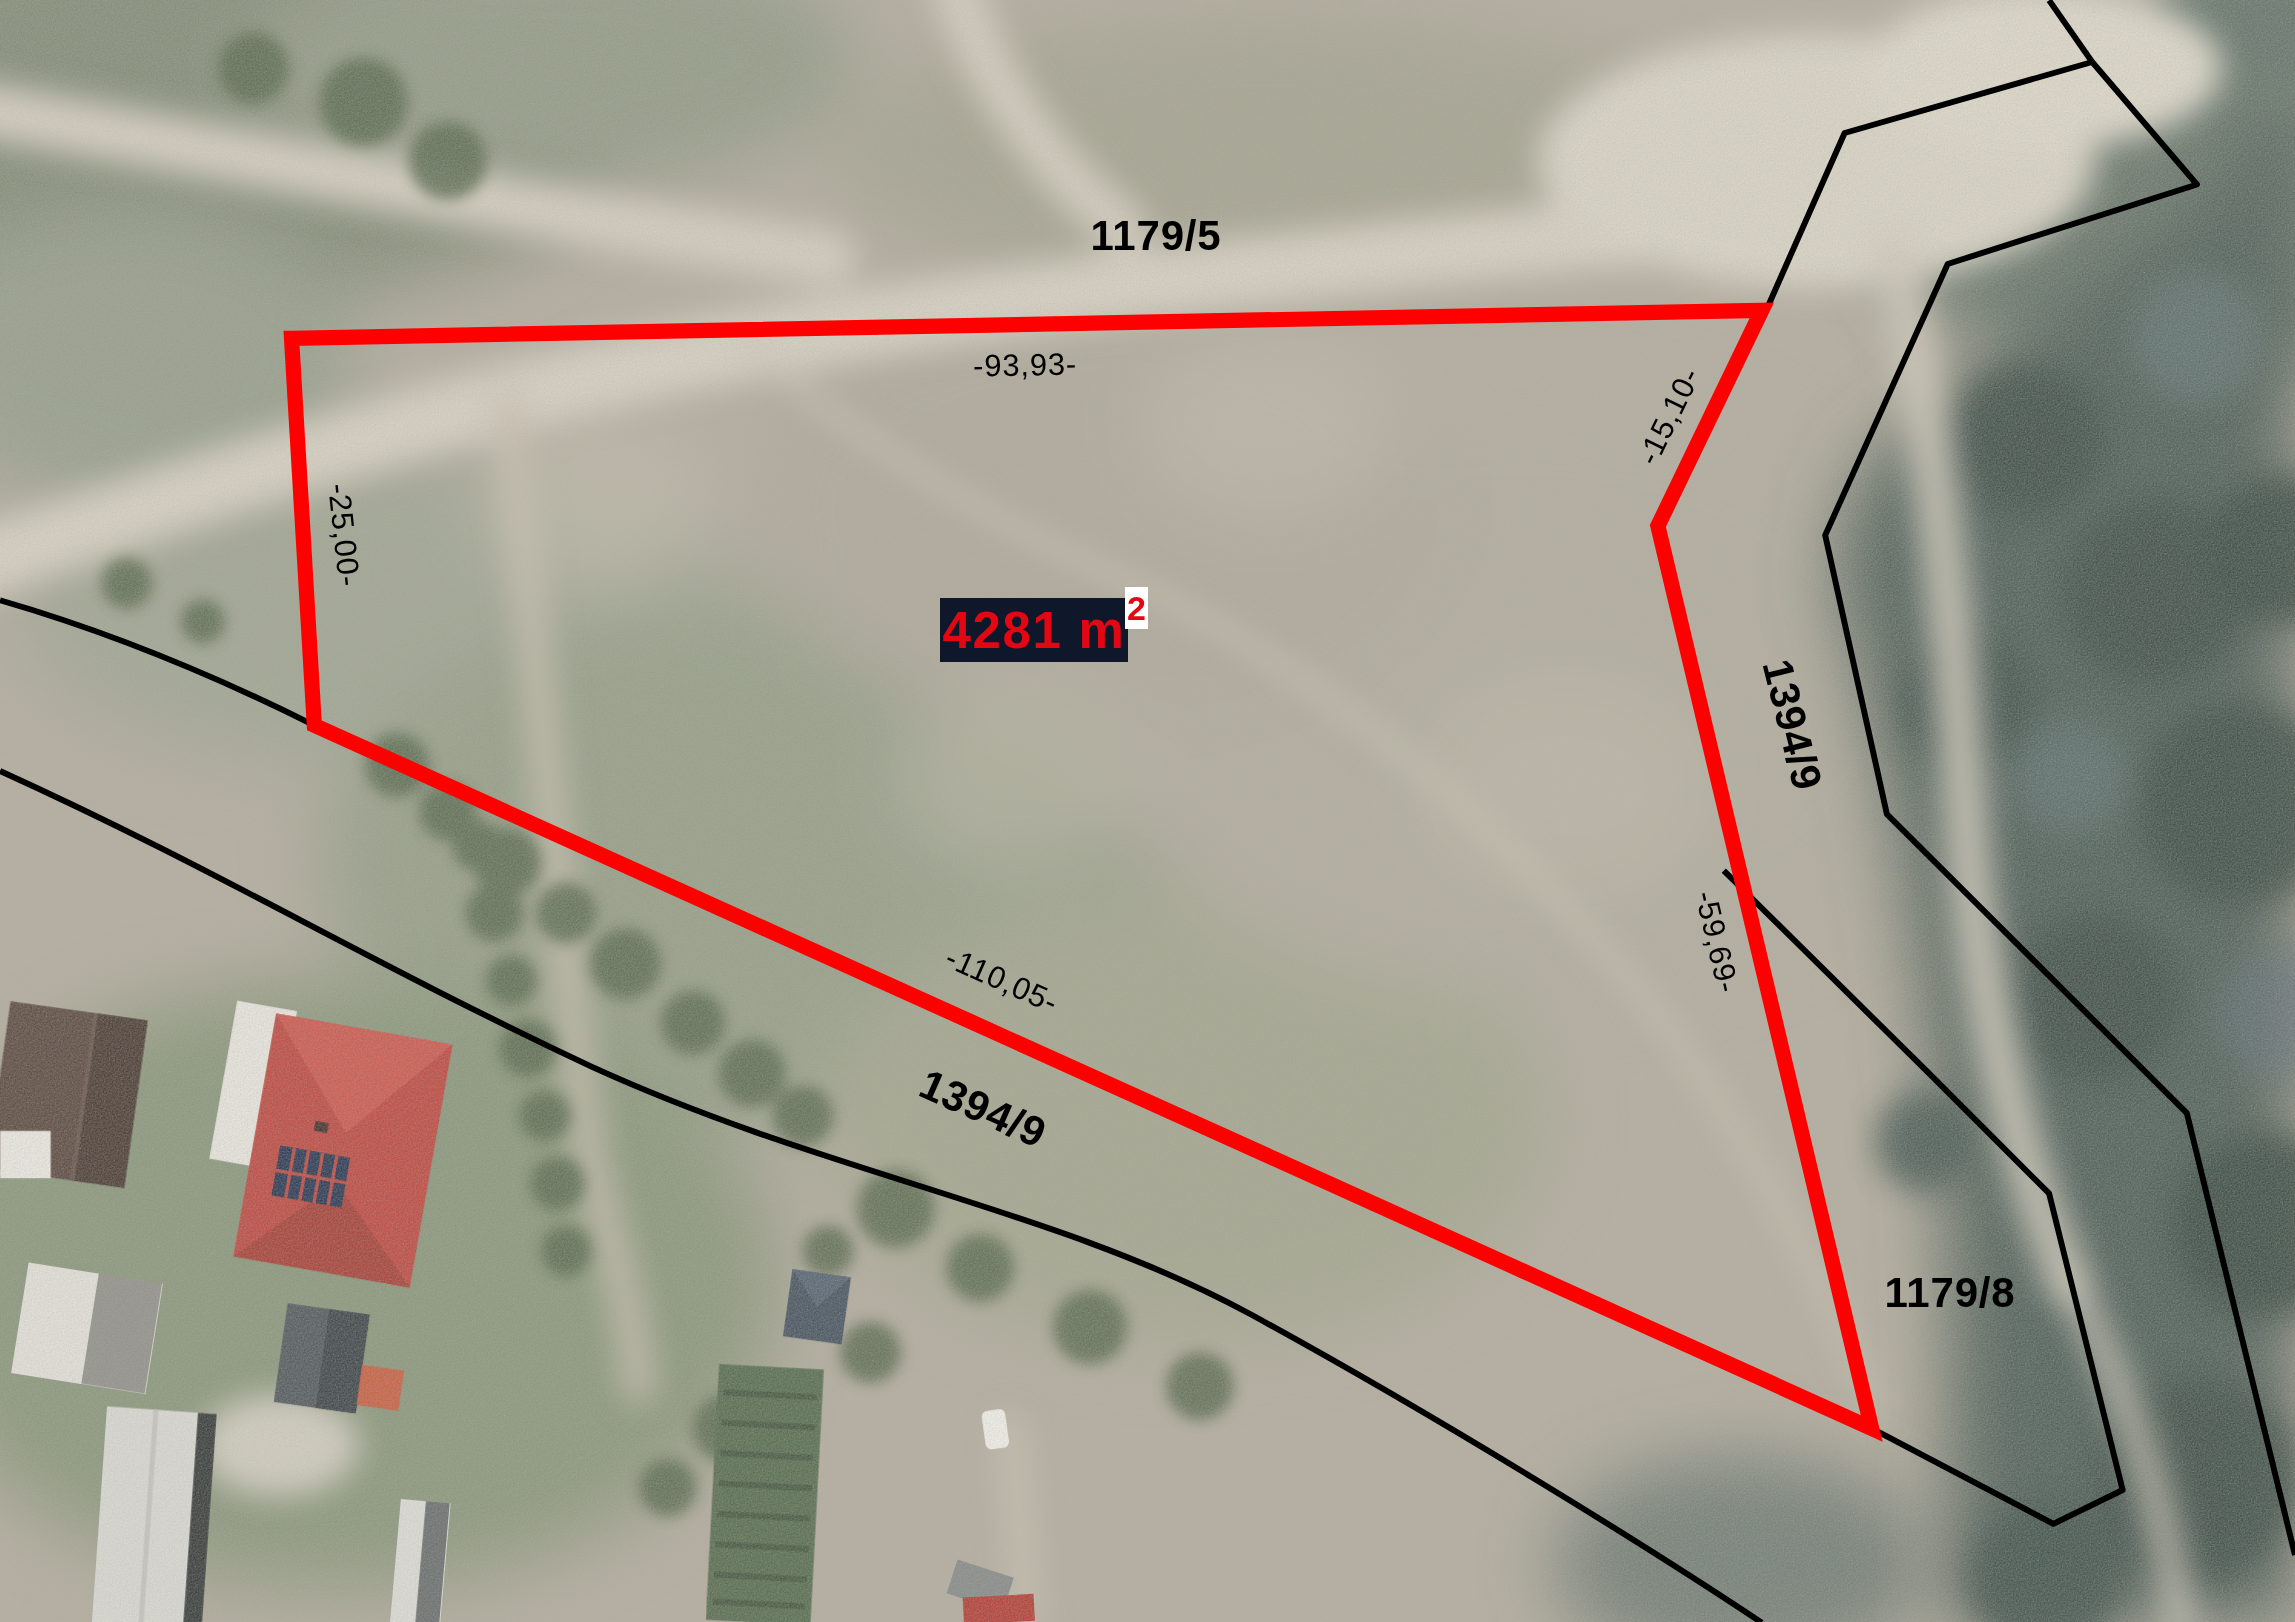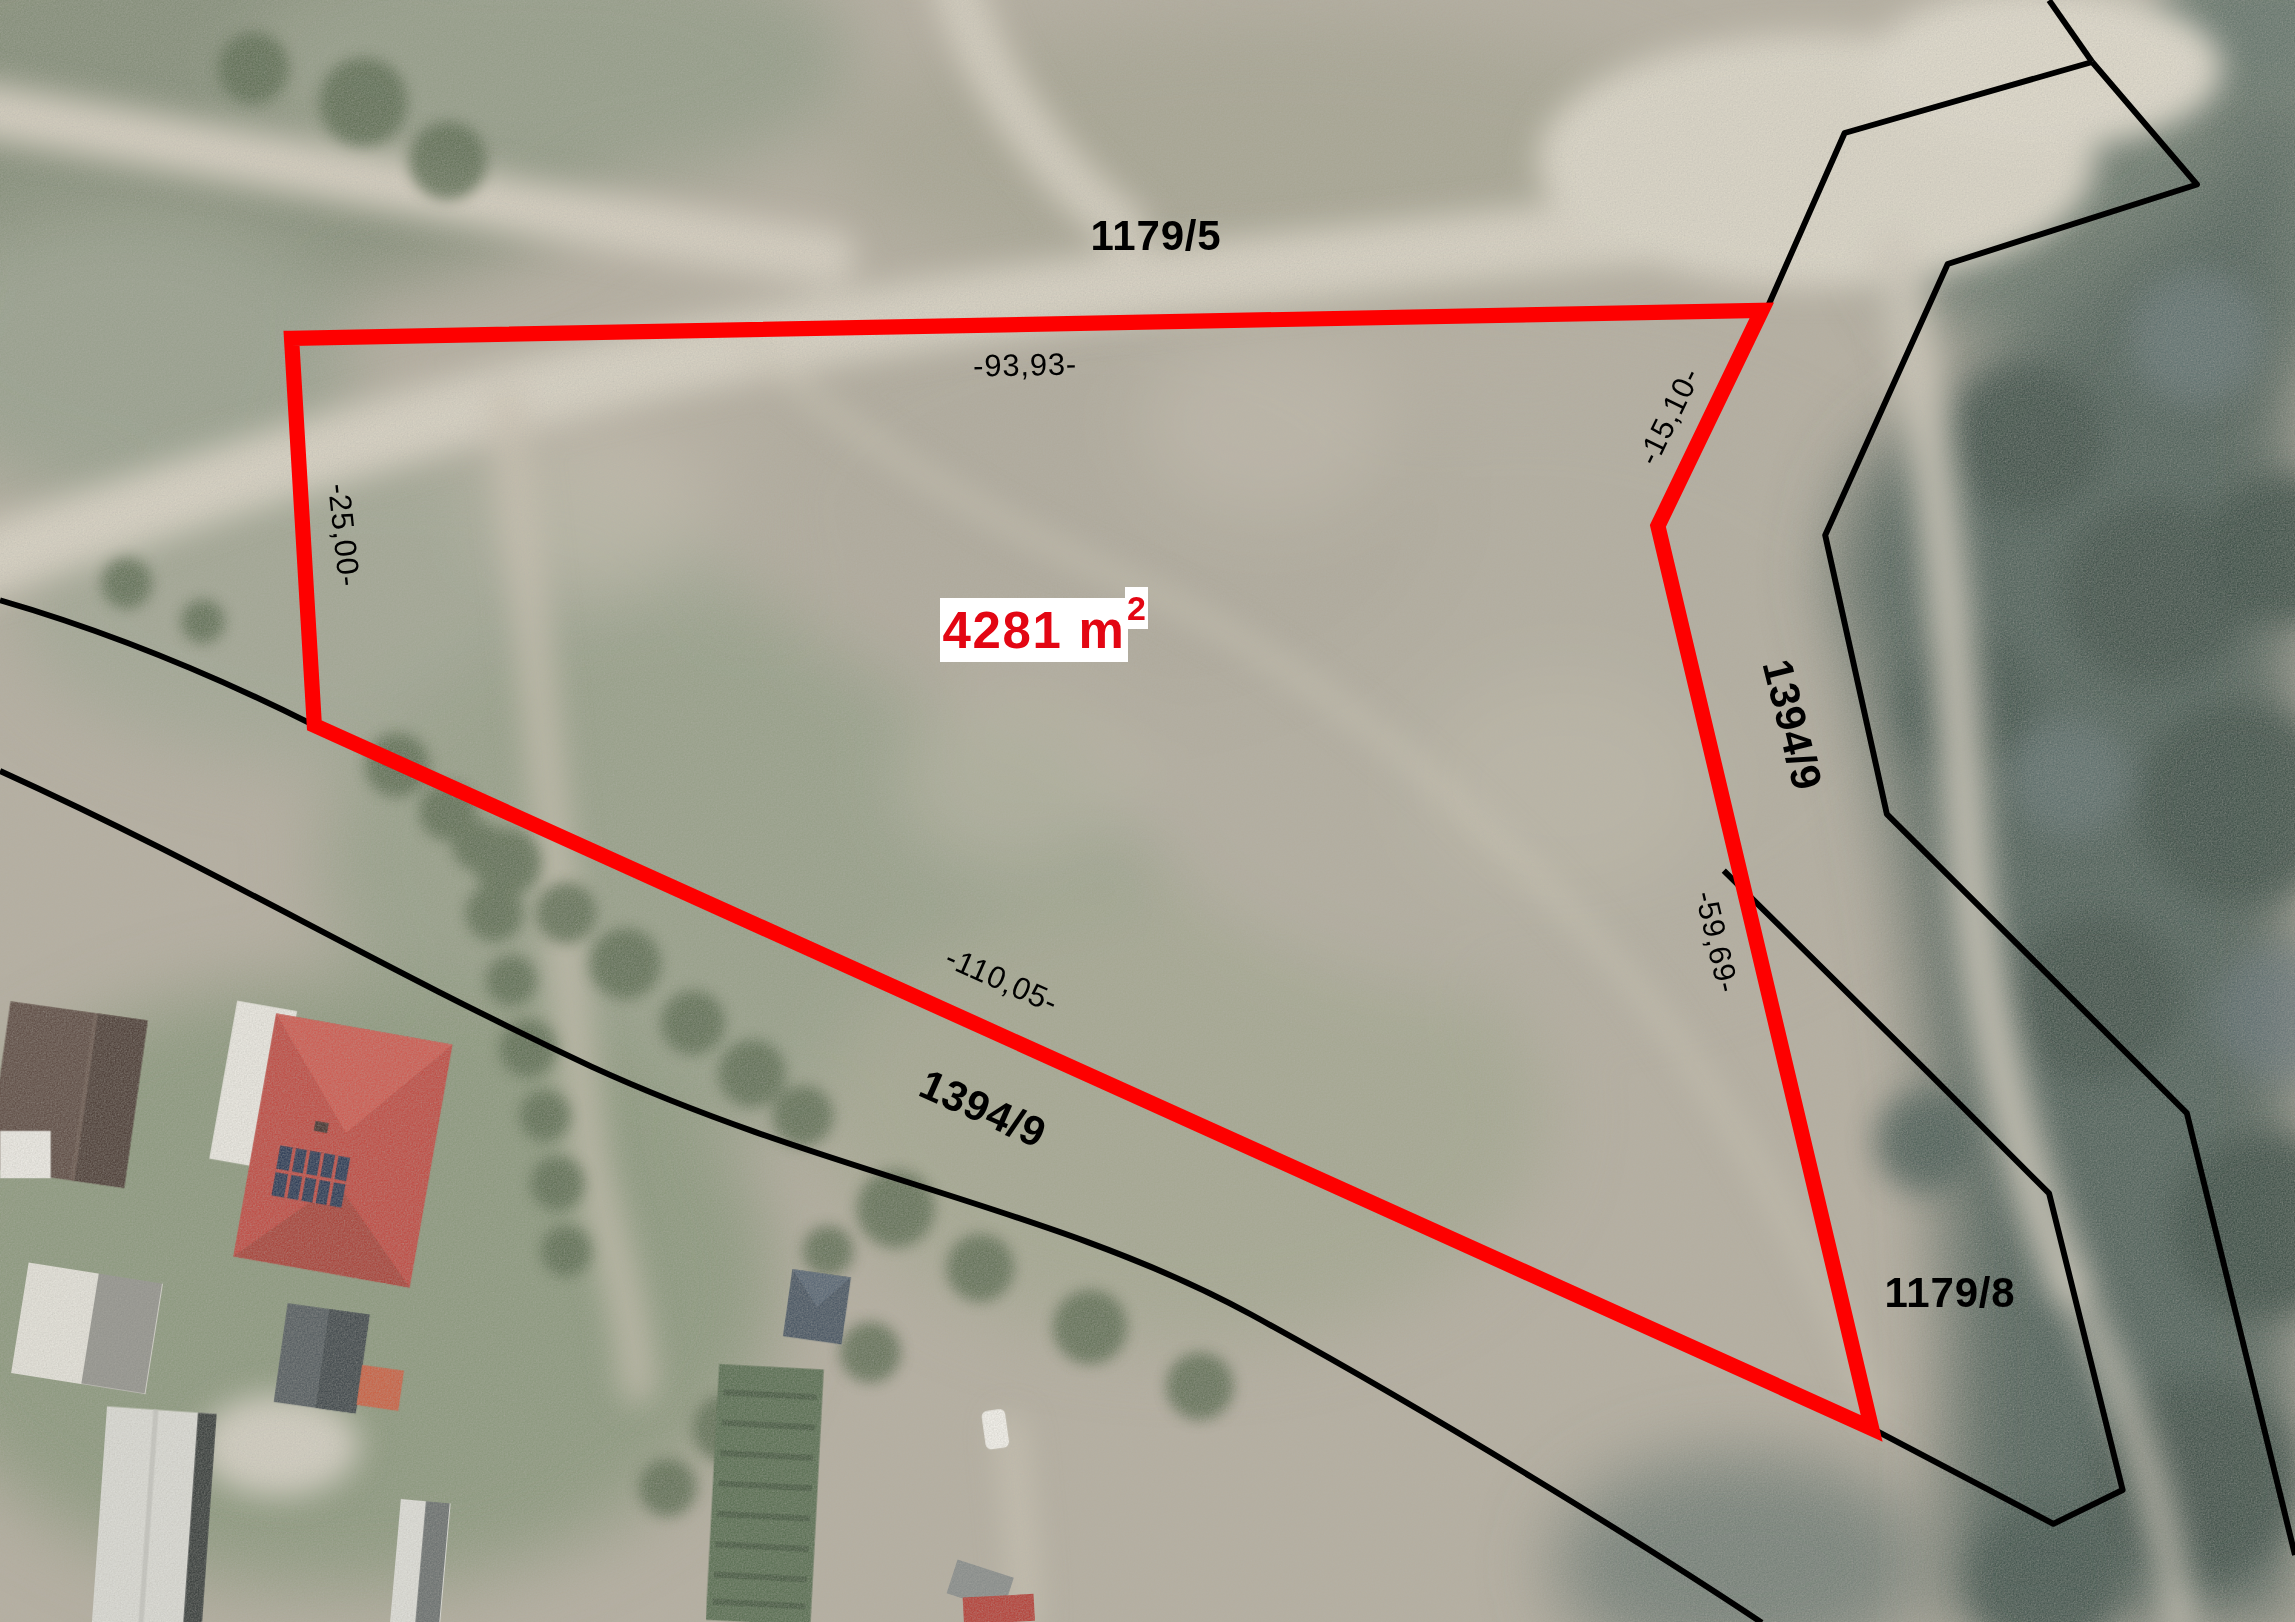--- a/index.html
+++ b/index.html
@@ -17,21 +17,21 @@
     white-space:nowrap;
     font-family:"Liberation Sans", sans-serif;
     line-height:1;
     letter-spacing:0.8px;
   }
   .dim{font-size:31px;font-weight:500;}
   .parcel{font-size:42px;font-weight:bold;}
   .area-box{
     position:absolute;
     left:940px;top:598px;width:188px;height:64px;
-    background:#ffffff;
+    background:#0f172a;
     display:flex;align-items:center;justify-content:center;
   }
   .area-box span{
     color:#e30613;font-size:51px;font-weight:bold;
     font-family:"Liberation Sans", sans-serif;
     letter-spacing:1.7px;
   }
   .area-sup{
     position:absolute;
     left:1125px;top:587px;width:23px;height:42px;

